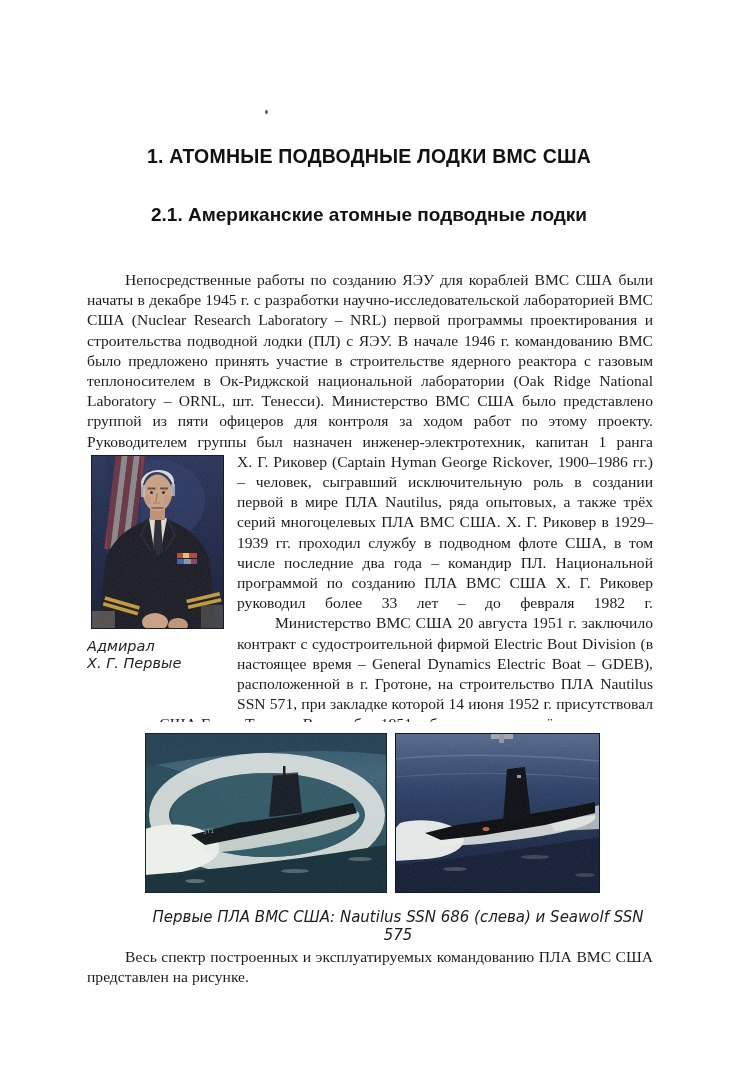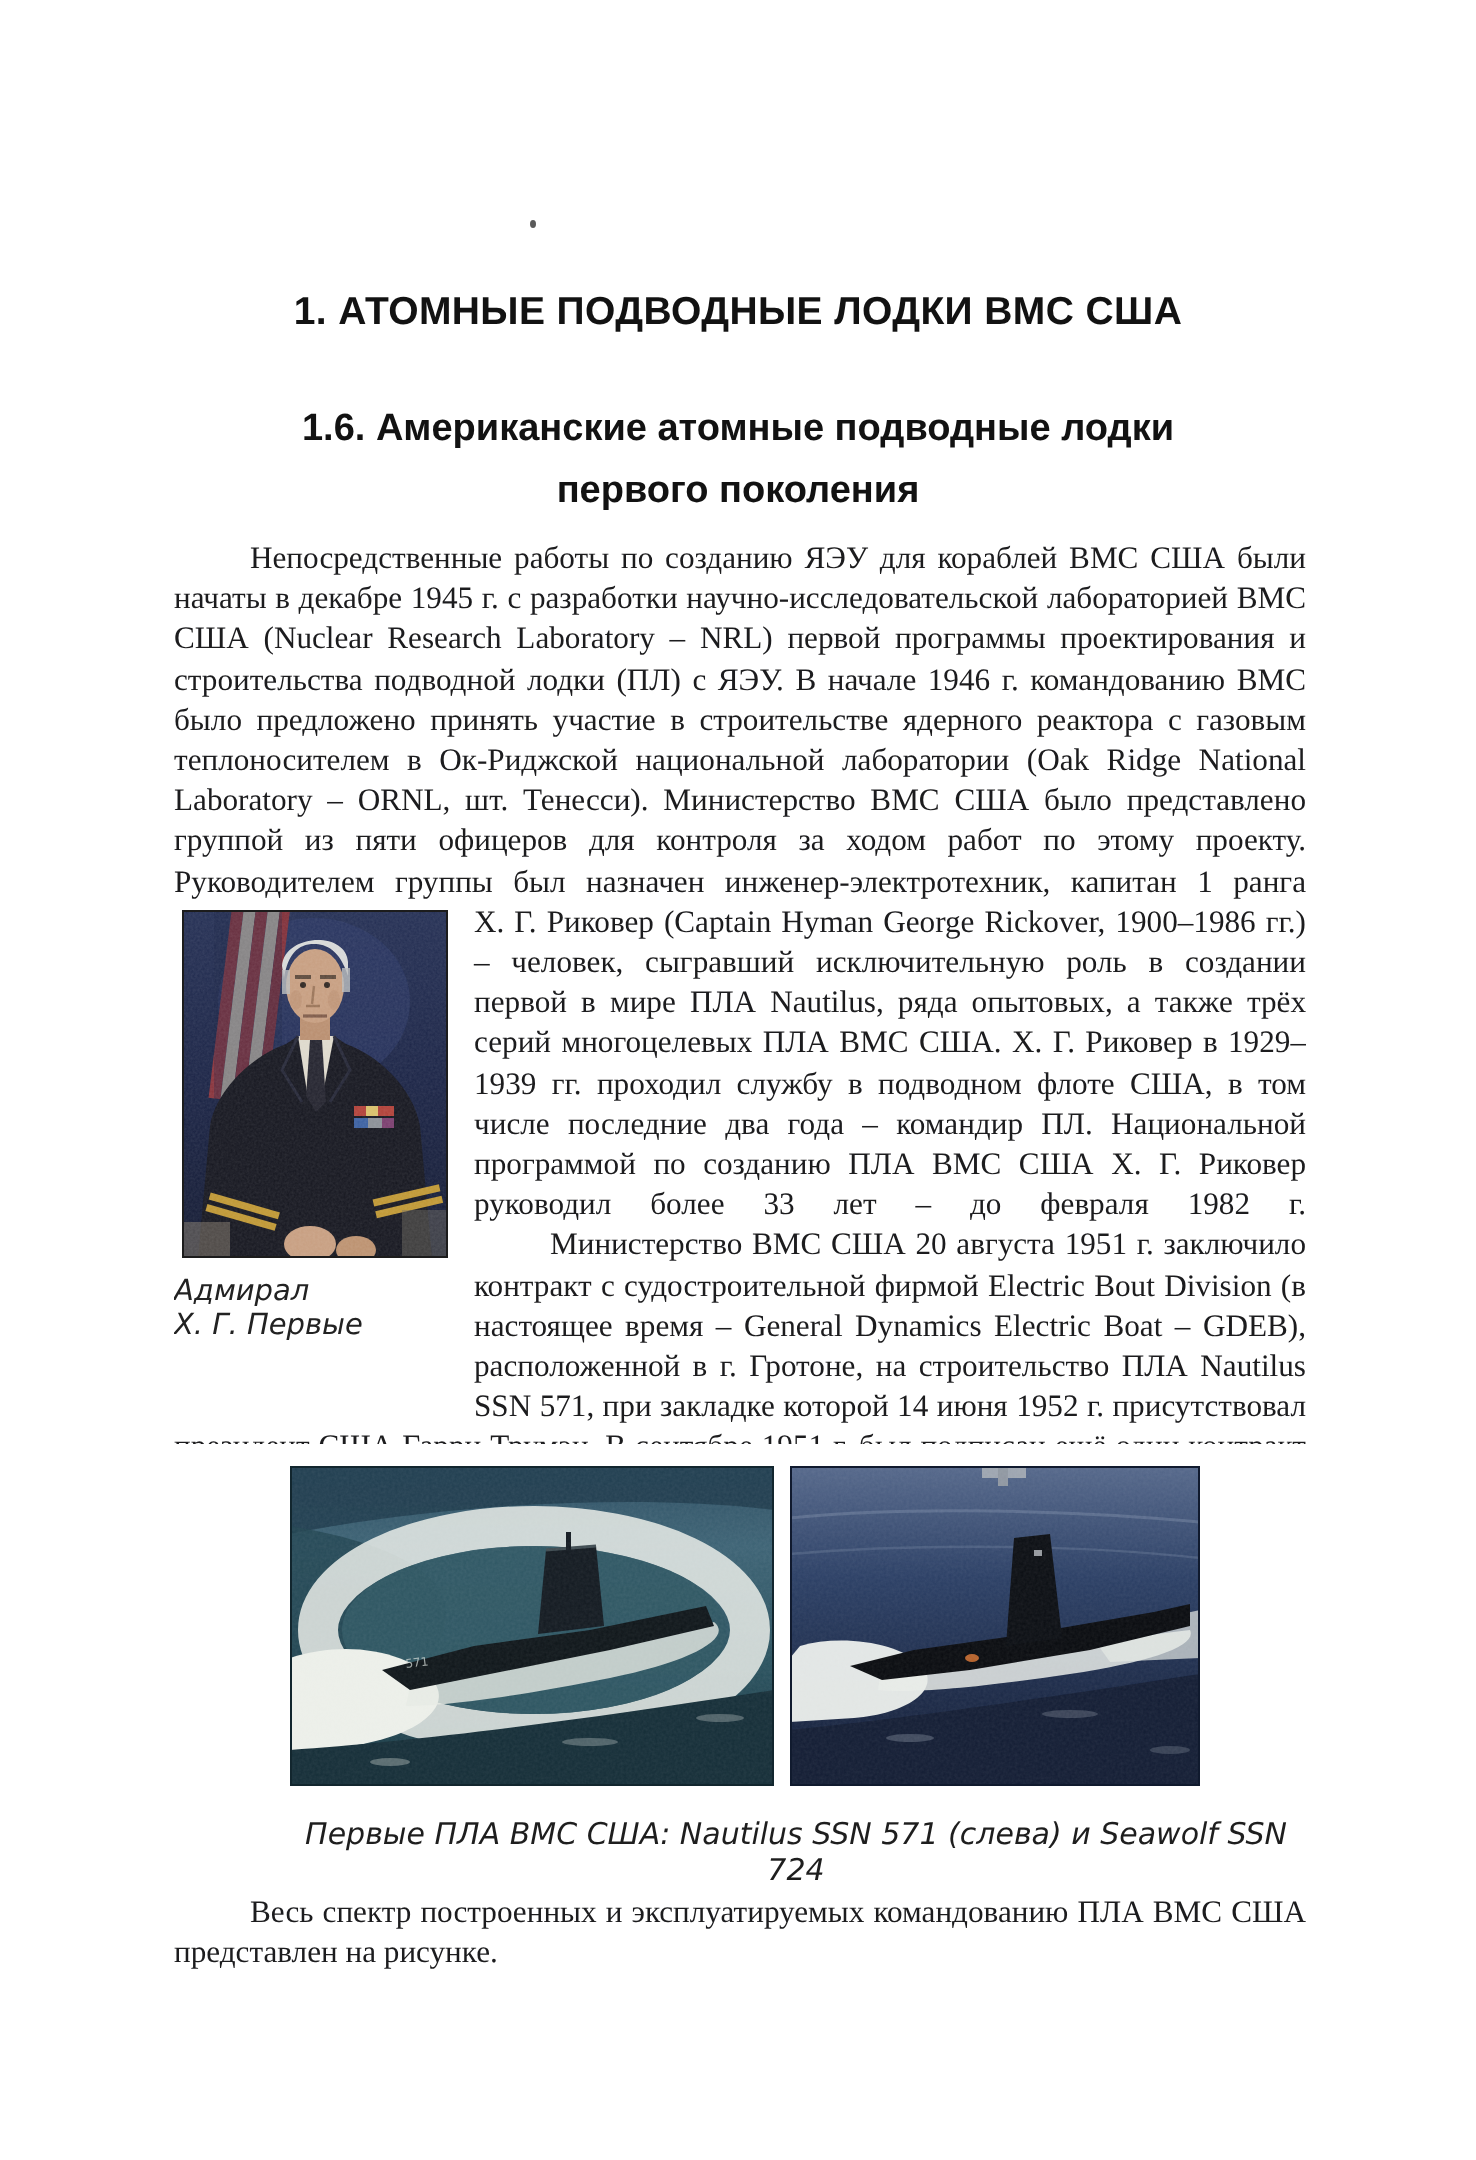--- a/index.html
+++ b/index.html
@@ -49,21 +49,21 @@
 </style>
 </head>
 <body>
 
 <div class="page">
 
   <div class="speck"></div>
 
   <h1 class="chapter-title">1. АТОМНЫЕ ПОДВОДНЫЕ ЛОДКИ ВМС США</h1>
 
-  <h2 class="section-title"><span>1.6. Американские атомные подводные лодки</span><br><span>первого поколения</span></h2>
+  <h2 class="section-title"><span>2.1. Американские атомные подводные лодки</span><br></h2>
 
   <div class="text-block">
     <p class="para indent fill-last">Непосредственные работы по созданию ЯЭУ для кораблей ВМС США были начаты в декабре 1945 г. с разработки научно-исследовательской лабораторией ВМС США (Nuclear Research Laboratory – NRL) первой программы проектирования и строительства подводной лодки (ПЛ) с ЯЭУ. В начале 1946 г. командованию ВМС было предложено принять участие в строительстве ядерного реактора с газовым теплоносителем в Ок-Риджской национальной лаборатории (Oak Ridge National Laboratory – ORNL, шт. Тенесси). Министерство ВМС США было представлено группой из пяти офицеров для контроля за ходом работ по этому проекту. Руководителем группы был назначен инженер-электротехник, капитан 1 ранга</p>
 
     <div>
       <figure class="admiral-fig">
         <svg width="133" height="174" viewBox="0 0 133 174">
           <defs>
             <linearGradient id="a-bg" x1="0" y1="0" x2="0" y2="1">
               <stop offset="0" stop-color="#242f54"></stop>
@@ -198,20 +198,20 @@
         <ellipse cx="91" cy="96" rx="3.5" ry="2" fill="#b5612a"></ellipse>
         <path d="M0,132 C60,126 140,114 205,104 L205,160 L0,160 Z" fill="#121c33"></path>
         <ellipse cx="60" cy="136" rx="12" ry="2" fill="#c9d0da" opacity="0.25"></ellipse>
         <ellipse cx="140" cy="124" rx="14" ry="2" fill="#c9d0da" opacity="0.22"></ellipse>
         <ellipse cx="190" cy="142" rx="10" ry="2" fill="#c9d0da" opacity="0.2"></ellipse>
         <rect width="205" height="160" filter="url(#r-noise)" opacity="0.5"></rect>
         <rect x="0.5" y="0.5" width="204" height="159" fill="none" stroke="#101a2e" stroke-width="1"></rect>
       </svg>
 
     </div>
-    <figcaption class="subs-caption">Первые ПЛА ВМС США: Nautilus SSN 571 (слева) и Seawolf SSN 724</figcaption>
+    <figcaption class="subs-caption">Первые ПЛА ВМС США: Nautilus SSN 686 (слева) и Seawolf SSN 575</figcaption>
   </figure>
 
   <p class="final-para">Весь спектр построенных и эксплуатируемых командованию ПЛА ВМС США представлен на рисунке.</p>
 
   <div class="page-number">8</div>
 
 </div>
 
 </body></html>

